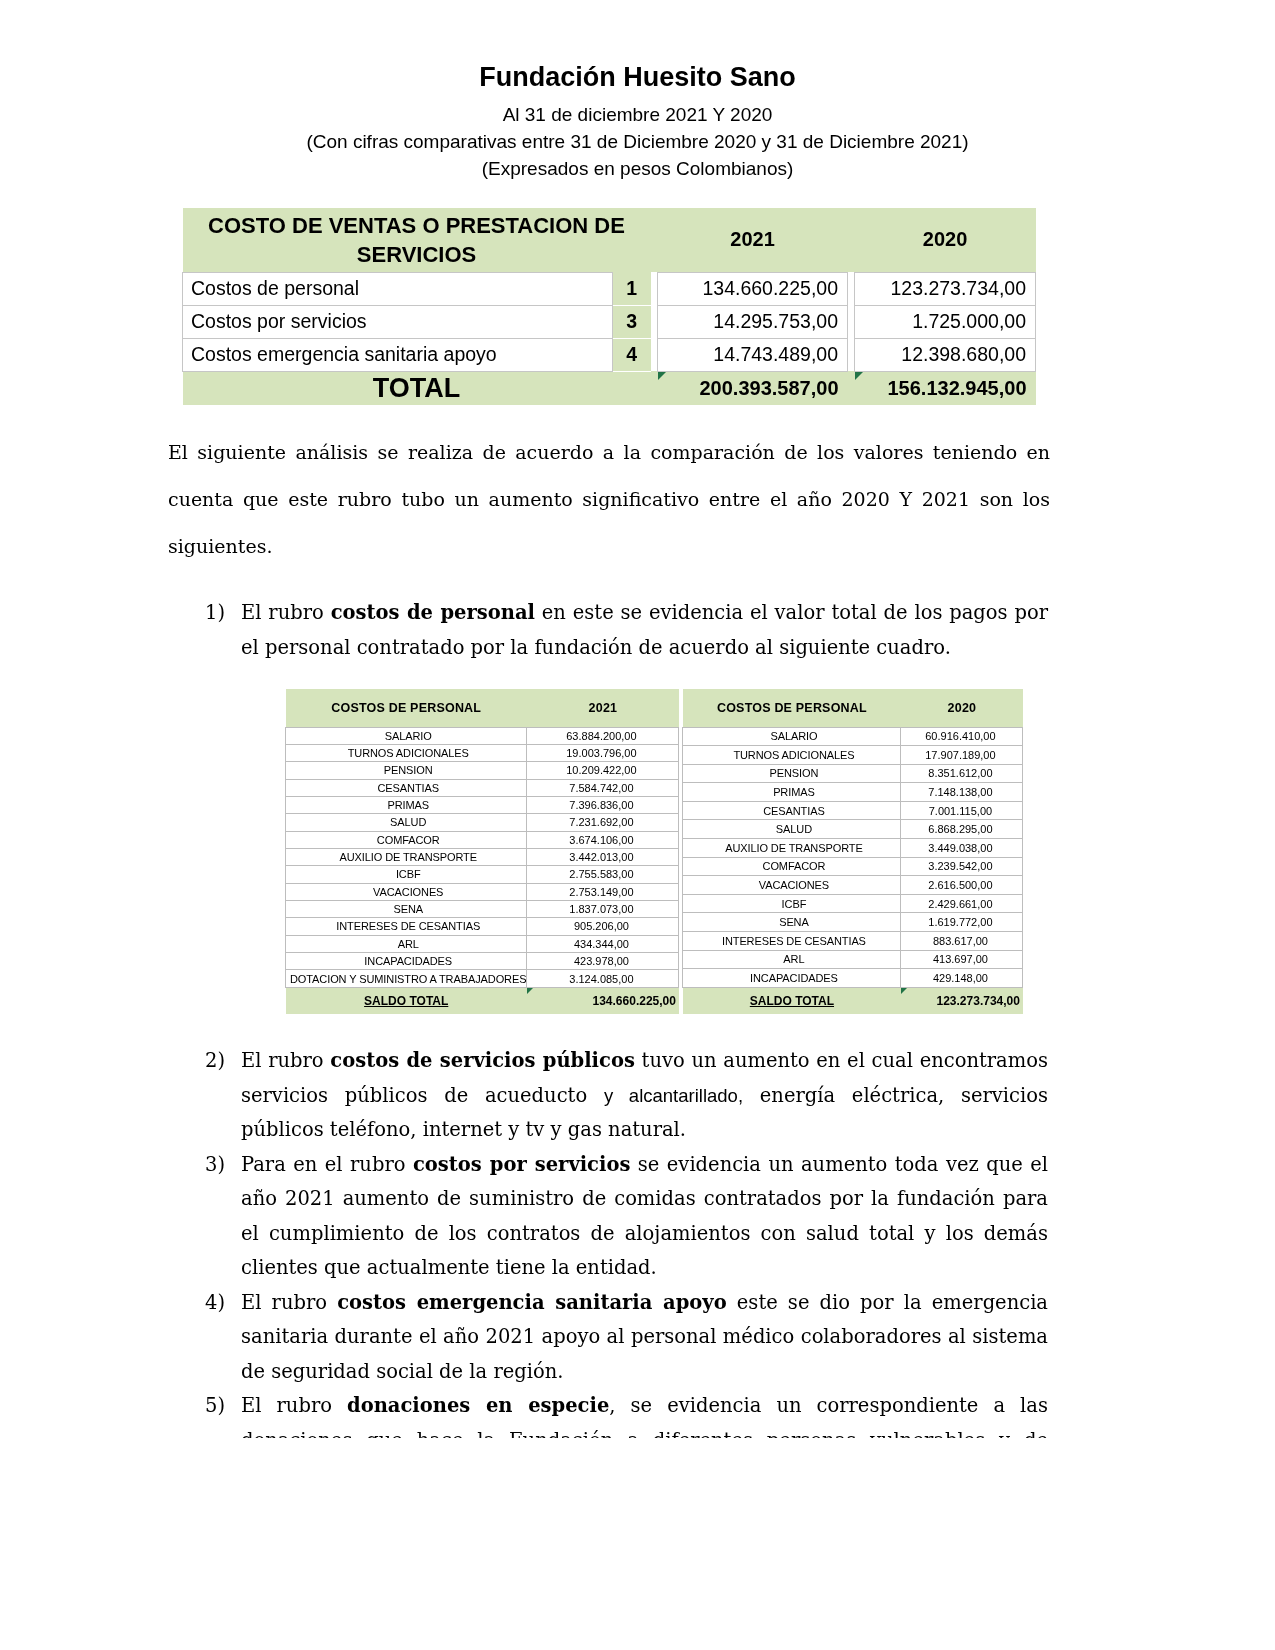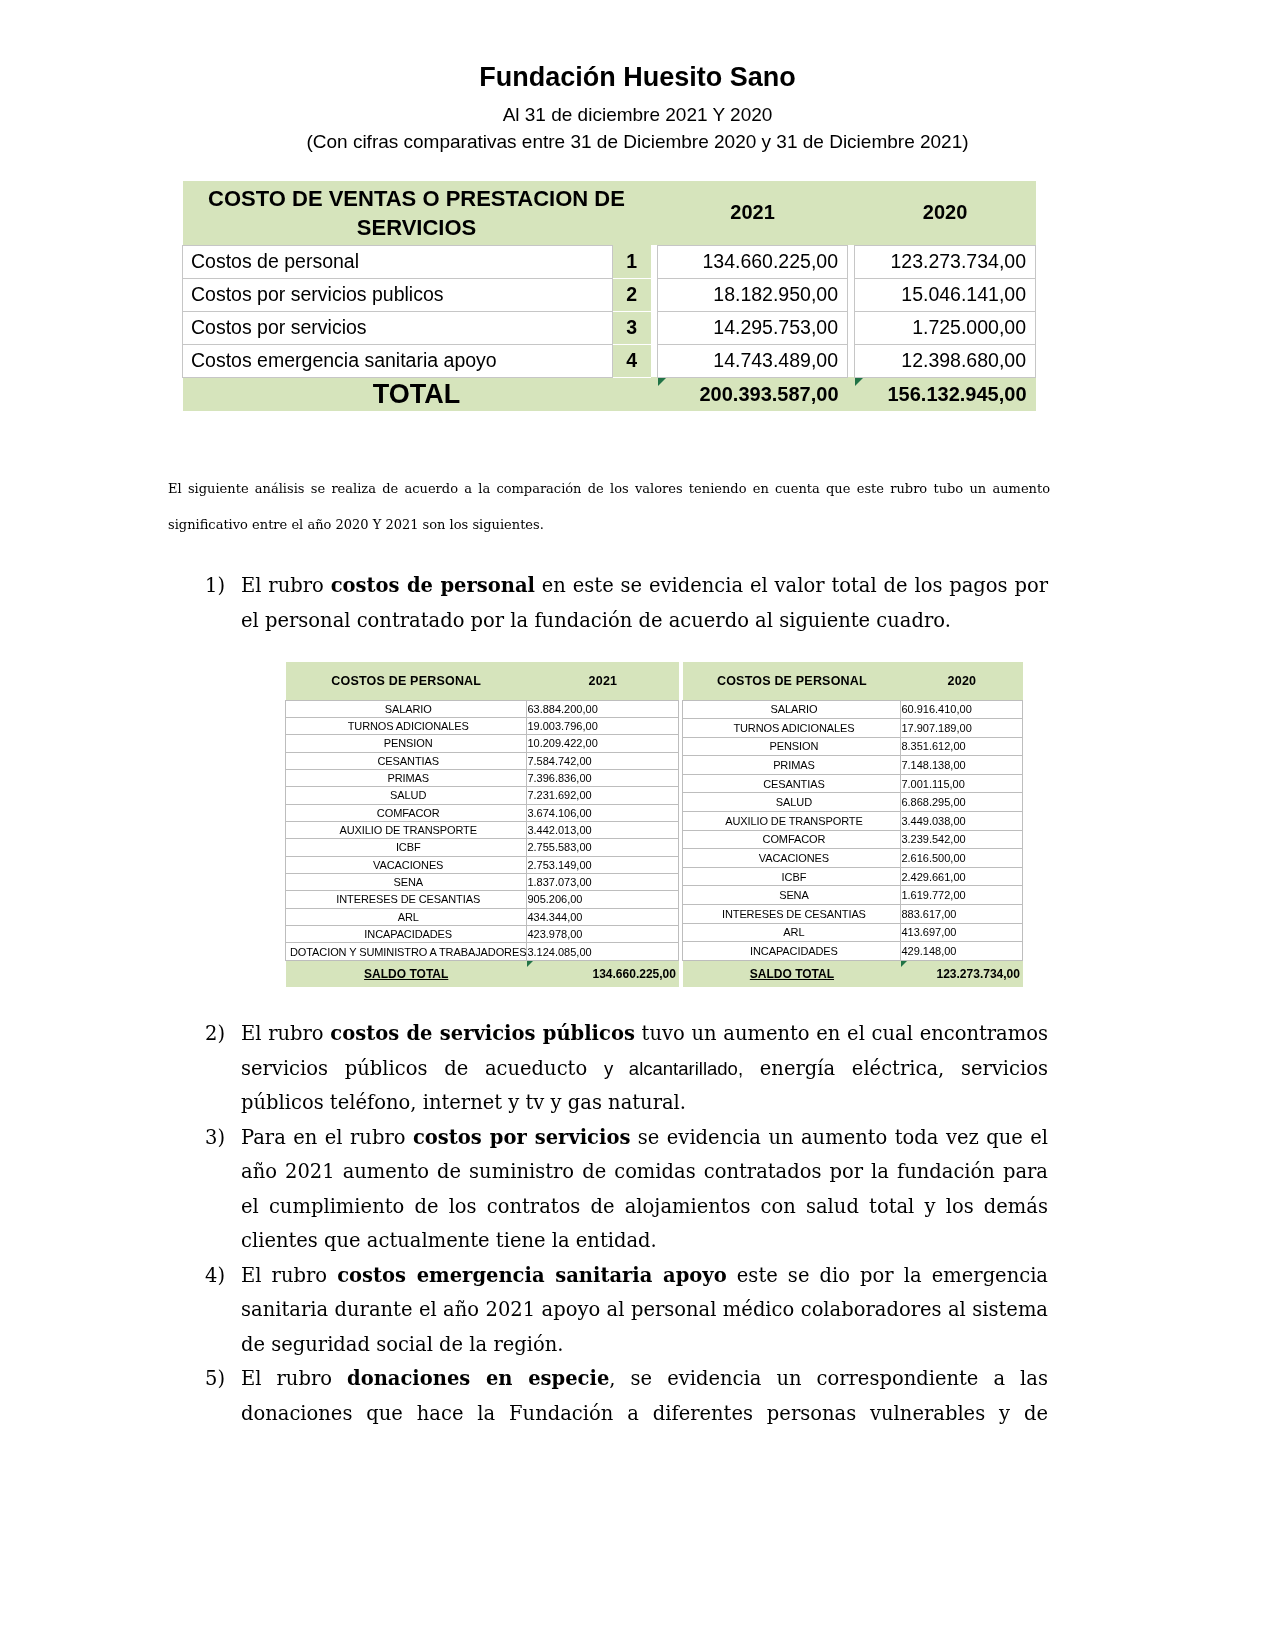--- a/index.html
+++ b/index.html
@@ -34,55 +34,56 @@
   .t1 .lab{background:#fff;border:1px solid var(--bgray);font-size:19.5px;padding-left:8px;text-align:left;font-weight:normal;}
   .t1 .num{background:var(--green);font-size:19.5px;font-weight:bold;text-align:center;border-bottom:1px solid #fff;}
   .t1 .gap{background:#fff;}
   .t1 .val{background:#fff;border:1px solid var(--bgray);font-size:19.5px;text-align:right;padding-right:9px;}
   .t1 .total-lab{background:var(--green);font-size:27px;font-weight:bold;text-align:center;}
   .t1 .total-gap{background:var(--green);}
   .t1 .total-val{background:var(--green);font-size:20px;font-weight:bold;text-align:right;padding-right:9px;position:relative;}
   .flag{position:absolute;top:0;left:0;width:0;height:0;border-top:8px solid var(--flag);border-right:8px solid transparent;}
   
   .serif{font-family:"DejaVu Serif","Liberation Serif",serif;}
-  .intro{margin:60px 0 0 168px;width:882px;font-size:13px;line-height:36px;text-align:justify;}
+  .intro{margin:24px 0 0 168px;width:882px;font-size:19px;line-height:47px;text-align:justify;}
   .alist{margin-left:205px;width:843px;}
   .list-item{display:flex;font-size:19.5px;line-height:34.5px;}
   .list-num{flex:0 0 36px;}
   .list-text{flex:1;text-align:justify;}
   .list-text b{font-weight:bold;}
   .alt-font{font-family:"Liberation Sans",sans-serif;font-size:18.5px;margin-top:40px;}
   
   .pt-wrap{display:flex;gap:3px;margin:24px 0 30px 285px;}
   table.t2{border-collapse:collapse;table-layout:fixed;}
   .t2 td,.t2 th{padding:0;overflow:hidden;}
   .t2 tr.hd{height:38px;}
   .t2 .h-title,.t2 .h-year{background:var(--green);font-size:12.5px;font-weight:bold;text-align:center;letter-spacing:.2px;}
   .t2-left tbody tr{height:17.3px;}
   .t2-right tbody tr{height:18.6px;}
   .t2 .lab{background:#fff;border:1px solid #bdbdbd;font-size:11px;text-align:center;padding-left:4px;white-space:nowrap;letter-spacing:-0.1px;}
-  .t2 .val{background:#fff;border:1px solid #bdbdbd;font-size:11px;text-align:left;padding-right:3px;white-space:nowrap;}
+  .t2 .val{background:#fff;border:1px solid #bdbdbd;font-size:11px;text-align:center;padding-right:3px;white-space:nowrap;}
   .t2 tr.saldo{height:27px;border-radius:8px;}
   .t2 .saldo-lab{background:var(--green);font-size:12px;font-weight:bold;text-align:center;text-decoration:underline;}
   .t2 .saldo-val{background:var(--green);font-size:12px;font-weight:bold;text-align:right;padding-right:3px;position:relative;}
   .t2 .saldo-val .flag{border-top-width:6px;border-right-width:6px;}
   .t2-left col.c-lab{width:232px;} .t2-left col.c-val{width:152px;}
   .t2-right col.c-lab{width:218px;} .t2-right col.c-val{width:122px;}
   
   .page-num{position:absolute;left:1075px;top:1566px;font-size:13px;}
 </style>
 </head>
 <body>
 
 <div class="page">
 
   <div class="doc-header">
     <div class="doc-title">Fundación Huesito Sano</div>
     <div class="doc-sub">Al 31 de diciembre 2021 Y 2020</div>
     <div class="doc-sub">(Con cifras comparativas entre 31 de Diciembre 2020 y 31 de Diciembre 2021)</div>
+    <div class="doc-sub">(Expresados en pesos Colombianos)</div>
   </div>
 
   <div class="t1-wrap">
     <table class="t1">
       <colgroup>
         <col class="c-lab">
           <col class="c-num">
           <col class="c-gap">
           <col class="c-v1">
           <col class="c-gap">
@@ -100,28 +101,20 @@
       <tbody id="cost-rows">
           <tr class="dr">
             <td class="lab">Costos de personal</td>
             <td class="num">1</td>
             <td class="gap"></td>
             <td class="val">134.660.225,00</td>
             <td class="gap"></td>
             <td class="val">123.273.734,00</td>
           </tr>
           <tr class="dr">
-            <td class="lab">Costos por servicios publicos</td>
-            <td class="num">2</td>
-            <td class="gap"></td>
-            <td class="val">18.182.950,00</td>
-            <td class="gap"></td>
-            <td class="val">15.046.141,00</td>
-          </tr>
-          <tr class="dr">
             <td class="lab">Costos por servicios</td>
             <td class="num">3</td>
             <td class="gap"></td>
             <td class="val">14.295.753,00</td>
             <td class="gap"></td>
             <td class="val">1.725.000,00</td>
           </tr>
           <tr class="dr">
             <td class="lab">Costos emergencia sanitaria apoyo</td>
             <td class="num">4</td>

